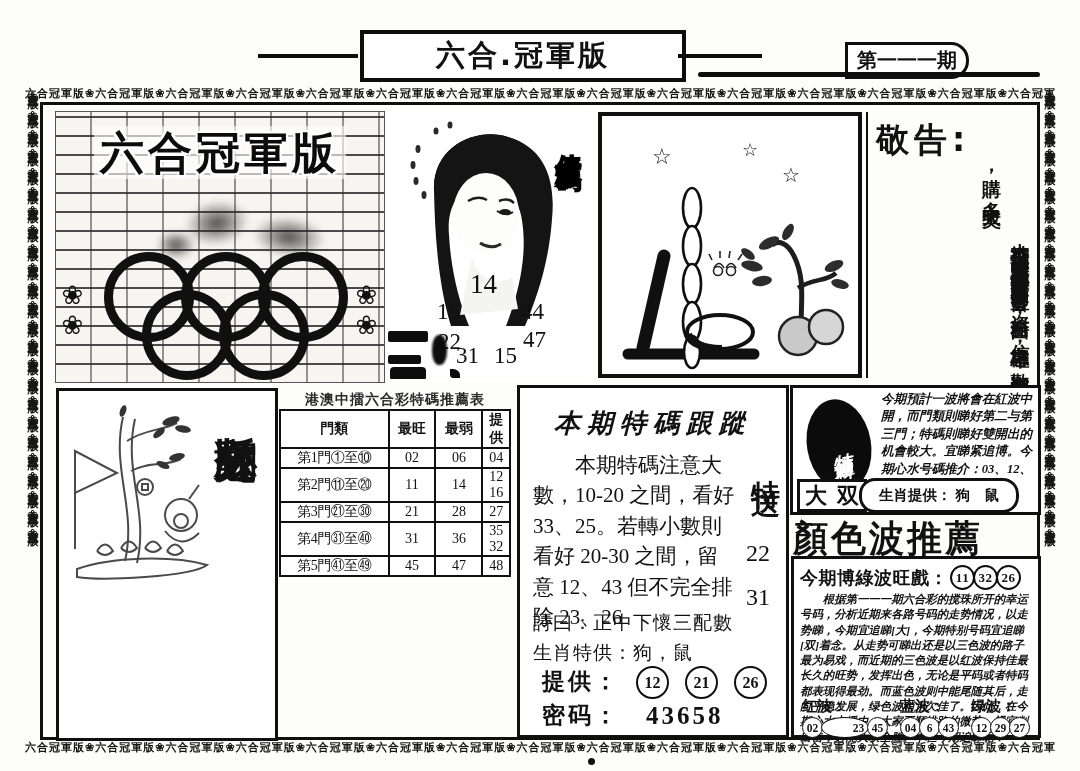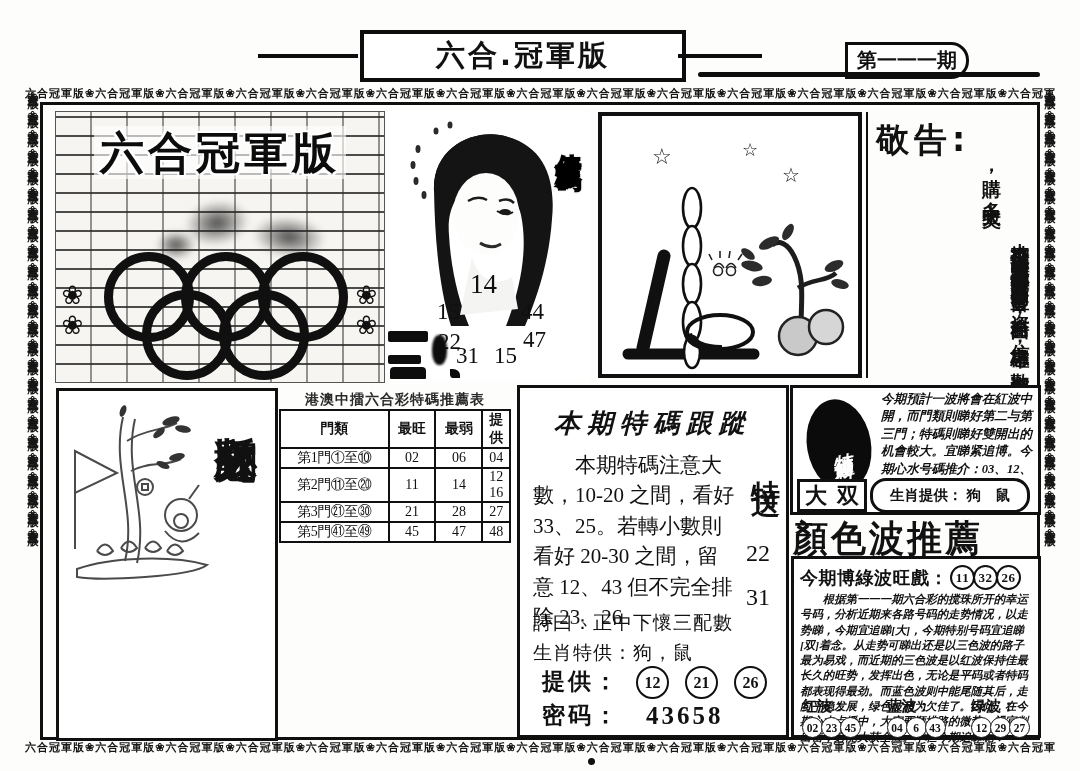--- a/index.html
+++ b/index.html
@@ -275,20 +275,26 @@
       <td>14</td>
       <td>12  16</td>
     </tr>
     <tr>
       <td class="gate-label">第3門㉑至㉚</td>
       <td>21</td>
       <td>28</td>
       <td>27</td>
     </tr>
     <tr>
+      <td class="gate-label">第4門㉛至㊵</td>
+      <td>31</td>
+      <td>36</td>
+      <td>35  32</td>
+    </tr>
+    <tr>
       <td class="gate-label">第5門㊶至㊾</td>
       <td>45</td>
       <td>47</td>
       <td>48</td>
     </tr>
   </tbody>
     </table>
 
   <div class="abs track" style="left:517px;top:385px;width:266px;height:347px;">
     <div class="track-title" style="margin-top:18px;">本期特碼跟蹤</div>
@@ -313,41 +319,41 @@
   <div class="abs tips" style="left:790px;top:385px;width:245px;height:124px;">
     <div class="badge" style="left:14px;top:11px;width:64px;height:92px;">特碼爆料</div>
     <div class="tips-body abs" style="left:8px;top:3px;width:232px;">
       <span class="float-spacer"></span>
       <span>今期預計一波將會在紅波中開，而門類則睇好第二与第三門；特碼則睇好雙開出的机會較大。宜睇紧追博。今期心水号碼推介：03、12、27、26 34、32、47。</span>
     </div>
     <div class="sizebox abs" style="left:4px;top:91px;width:64px;height:27px;">
       <span>大</span>
       <span>双</span>
     </div>
-    <div class="pill abs" style="left:77px;top:90px;width:154px;height:29px;align-items:center;">
+    <div class="pill abs" style="left:66px;top:90px;width:154px;height:29px;align-items:center;">
       <span>生肖提供：</span>
       <span>狗　鼠</span>
     </div>
   </div>
 
   <div class="abs wave-title sans" style="left:793px;top:514px;">顏色波推薦</div>
   <div class="abs wave-box" style="left:791px;top:556px;width:244px;height:176px;">
     <div class="wave-head" style="margin:6px 12px 0 6px;">
       <span>今期博綠波旺戲：</span>
       <span class="cnum mid" style="margin-left:2px;">11</span>
       <span class="cnum mid" style="margin-left:-2px;">32</span>
       <span class="cnum mid" style="margin-left:-2px;">26</span>
     </div>
     <div class="wave-body abs" style="left:6px;top:33px;width:232px;">　　根据第一一一期六合彩的搅珠所开的幸运号码，分析近期来各路号码的走势情况，以走势睇，今期宜追睇[大]，今期特别号码宜追睇[双]着念。从走势可睇出还是以三色波的路子最为易戏，而近期的三色波是以红波保持佳最长久的旺势，发挥出色，无论是平码或者特码都表现得最劲。而蓝色波则中能尾随其后，走向平稳发展，绿色波稍为欠佳了。因此，在今期心水点播中，大家要顺排路的微势，视宜判出击，必能大获全胜。本栏今期追睇呢：</div>
     <div class="wave-groups abs" style="left:8px;top:138px;width:228px;">
       <div>
         <div class="wave-label">红波：</div>
         <div style="display:flex;margin-top:1px;">
           <span class="cnum sml">02</span>
-          <span class="cnum sml" style="margin-left:-2px;">23</span>
+          <span class="cnum sml" style="margin-left:-2px;padding-left:27px;">23</span>
           <span class="cnum sml" style="margin-left:-2px;">45</span>
         </div>
       </div>
       <div>
         <div class="wave-label">蓝波：</div>
         <div style="display:flex;margin-top:1px;">
           <span class="cnum sml">04</span>
           <span class="cnum sml" style="margin-left:-2px;">6</span>
           <span class="cnum sml" style="margin-left:-2px;">43</span>
         </div>

